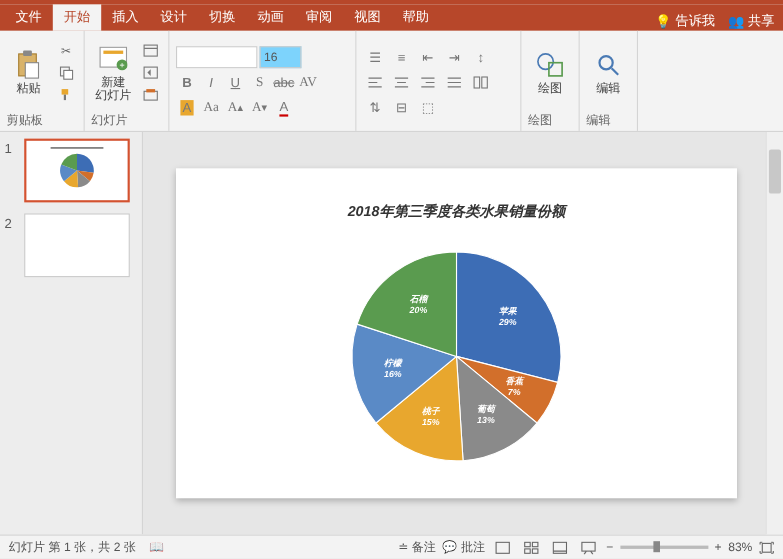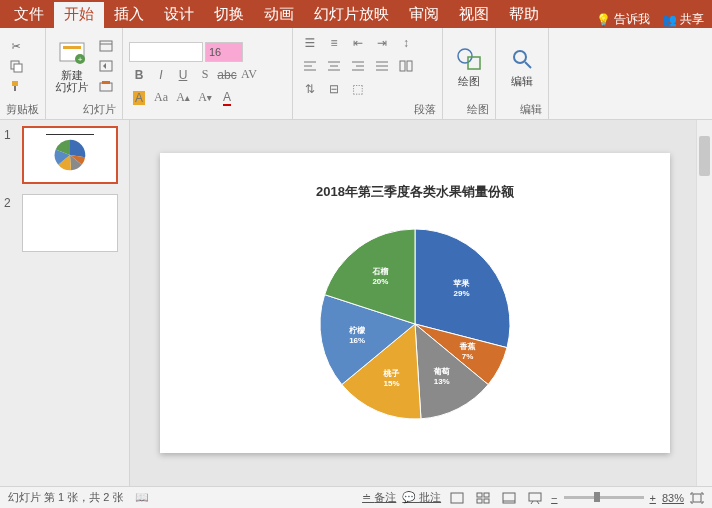--- a/index.html
+++ b/index.html
@@ -3,102 +3,111 @@
 <meta charset="utf-8">
 <style>
 * { margin: 0; padding: 0; box-sizing: border-box; font-family: "Microsoft YaHei", "Segoe UI", sans-serif; }
 body { width: 712px; height: 508px; background: #e6e6e6; overflow: hidden; display: flex; flex-direction: column; font-size: 12px; }
 
 
 .titlebar { height: 4px; background: #b7472a; }
 
 
 .tabs { background: #b7472a; display: flex; align-items: flex-end; height: 24px; padding-left: 4px; color: #fff; }
-.tab { padding: 3px 10px 4px; cursor: pointer; font-size: 15px; }
+.tab { padding: 3px 10px 4px; cursor: pointer; font-size: 12px; }
 .tab.active { background: #f3f3f3; color: #b7472a; }
 .tab-right { margin-left: auto; display: flex; align-items: center; padding-right: 8px; gap: 12px; }
 .tab-right span { font-size: 12px; display: flex; align-items: center; gap: 3px; }
 
 
 .ribbon { background: #f3f3f3; border-bottom: 1px solid #d4d4d4; display: flex; height: 92px; }
 .ribbon-group { border-right: 1px solid #d4d4d4; display: flex; flex-direction: column; padding: 4px 6px 2px; }
 .ribbon-group-content { flex: 1; display: flex; align-items: center; gap: 4px; }
-.ribbon-group-label { text-align: right; font-size: 11px; color: #666; padding-top: 2px; }
+.ribbon-group-label { text-align: left; font-size: 11px; color: #666; padding-top: 2px; }
 .big-btn { display: flex; flex-direction: column; align-items: center; justify-content: center; gap: 2px; width: 40px; font-size: 11px; color: #444; text-align: center; line-height: 1.1; }
 .icon-box { width: 28px; height: 28px; display: flex; align-items: center; justify-content: center; }
 .small-btn-col { display: flex; flex-direction: column; gap: 2px; }
 .small-btn { width: 20px; height: 18px; display: flex; align-items: center; justify-content: center; color: #666; font-size: 11px; }
 .font-grid { display: flex; flex-direction: column; gap: 3px; }
 .font-row { display: flex; gap: 2px; align-items: center; }
 .font-combo { border: 1px solid #ccc; background: #fff; height: 20px; width: 74px; display: flex; align-items: center; padding: 0 3px; font-size: 11px; color: #888; }
-.size-combo { border: 1px solid #ccc; background: #f9a8d4; height: 20px; width: 38px; display: flex; align-items: center; padding: 0 3px; font-size: 11px; color: #555; }
+.size-combo { border: 1px solid #ccc; background: #7dd3fc; height: 20px; width: 38px; display: flex; align-items: center; padding: 0 3px; font-size: 11px; color: #555; }
 .fmt-btn { width: 20px; height: 20px; display: flex; align-items: center; justify-content: center; color: #777; font-size: 12px; font-family: "Times New Roman", serif; }
 .para-grid { display: flex; flex-direction: column; gap: 3px; }
 .para-row { display: flex; gap: 2px; }
 .para-btn { width: 22px; height: 20px; display: flex; align-items: center; justify-content: center; color: #777; }
 
 
 .content { flex: 1; display: flex; background: #e6e6e6; overflow: hidden; }
 .thumb-panel { width: 130px; background: #ededed; border-right: 1px solid #d4d4d4; overflow-y: auto; padding: 6px 4px; }
 .thumb-item { display: flex; gap: 6px; margin-bottom: 10px; }
 .thumb-num { width: 12px; font-size: 12px; color: #5a5a5a; padding-top: 2px; }
 .thumb-slide { width: 96px; height: 58px; background: #fff; border: 1px solid #c8c8c8; position: relative; }
 .thumb-slide.active { border: 2px solid #d35230; }
 .mini-chart { position: absolute; left: 50%; top: 50%; transform: translate(-50%, -50%); }
 
 
 .canvas { flex: 1; display: flex; align-items: center; justify-content: center; position: relative; }
 .scrollbar-v { position: absolute; right: 0; top: 0; bottom: 0; width: 16px; background: #f0f0f0; border-left: 1px solid #ddd; }
 .scroll-thumb { position: absolute; left: 2px; right: 2px; top: 16px; height: 40px; background: #c8c8c8; border-radius: 2px; }
-.slide { width: 510px; height: 300px; background: #fff; box-shadow: 0 2px 6px rgba(0,0,0,0.25); position: relative; margin-right: 12px; }
+.slide { width: 510px; height: 300px; background: #fff; box-shadow: 0 2px 6px rgba(0,0,0,0.25); position: relative; margin-right: 12px; font-style: italic; }
 .chart-title { position: absolute; top: 30px; left: 0; right: 0; text-align: center; font-weight: bold; font-size: 13px; color: #333; }
 .pie-wrap { position: absolute; left: 50%; top: 56px; transform: translateX(-50%); }
 
 
 .statusbar { height: 22px; background: #f3f3f3; border-top: 1px solid #d4d4d4; display: flex; align-items: center; padding: 0 8px; font-size: 11px; color: #555; gap: 12px; }
-.status-right { margin-left: auto; display: flex; align-items: center; gap: 6px; text-decoration: underline; }
+.status-right { margin-left: auto; display: flex; align-items: center; gap: 6px; }
 .view-btn { width: 20px; height: 16px; display: flex; align-items: center; justify-content: center; color: #666; }
 .zoom-slider { width: 80px; height: 3px; background: #bbb; position: relative; }
 .zoom-handle { position: absolute; width: 6px; height: 10px; background: #888; top: -4px; left: 30px; }
 
 svg { display: block; }
 .pie-label { fill: #fff; font-size: 8px; font-weight: bold; text-anchor: middle; }
 </style>
 </head>
 <body>
 
 <div class="titlebar"></div>
 
 <div class="tabs">
   <div class="tab">文件</div>
   <div class="tab active">开始</div>
   <div class="tab">插入</div>
   <div class="tab">设计</div>
   <div class="tab">切换</div>
   <div class="tab">动画</div>
-  <div class="tab">幻灯片放映</div>
   <div class="tab">审阅</div>
   <div class="tab">视图</div>
   <div class="tab">帮助</div>
   <div class="tab-right">
     <span>
         <span>💡</span>
         <span>告诉我</span>
       </span>
     <span>
         <span>👥</span>
         <span>共享</span>
       </span>
   </div>
 </div>
 
 <div class="ribbon">
 
   <div class="ribbon-group">
     <div class="ribbon-group-content">
+      <div class="big-btn">
+        <div class="icon-box">
+          <svg width="24" height="28" viewBox="0 0 24 28">
+              <rect x="3" y="4" width="16" height="20" fill="#d9b36a" stroke="#a67c2e"></rect>
+              <rect x="7" y="1" width="8" height="5" fill="#888" rx="1"></rect>
+              <rect x="9" y="12" width="12" height="14" fill="#fff" stroke="#888"></rect>
+            </svg>
+        </div>
+        <span>粘贴</span>
+      </div>
       <div class="small-btn-col">
         <div class="small-btn">
             <span>✂</span>
           </div>
         <div class="small-btn">
             <span>
               <svg width="14" height="14" viewBox="0 0 14 14">
                 <rect x="2" y="2" width="8" height="8" fill="none" stroke="#777"></rect>
                 <rect x="5" y="5" width="8" height="8" fill="#fff" stroke="#777"></rect>
               </svg>
@@ -261,21 +270,20 @@
             </div>
           <div class="para-btn">
               <span>⊟</span>
             </div>
           <div class="para-btn">
               <span>⬚</span>
             </div>
         </div>
       </div>
     </div>
-    <div class="ribbon-group-label">段落</div>
   </div>
 
   <div class="ribbon-group">
     <div class="ribbon-group-content">
       <div class="big-btn">
         <div class="icon-box">
           <svg width="26" height="24" viewBox="0 0 26 24">
               <circle cx="9" cy="9" r="7" fill="none" stroke="#4a7ab4" stroke-width="1.5"></circle>
               <rect x="12" y="10" width="12" height="12" fill="none" stroke="#5a9b4f" stroke-width="1.5"></rect>
             </svg>

